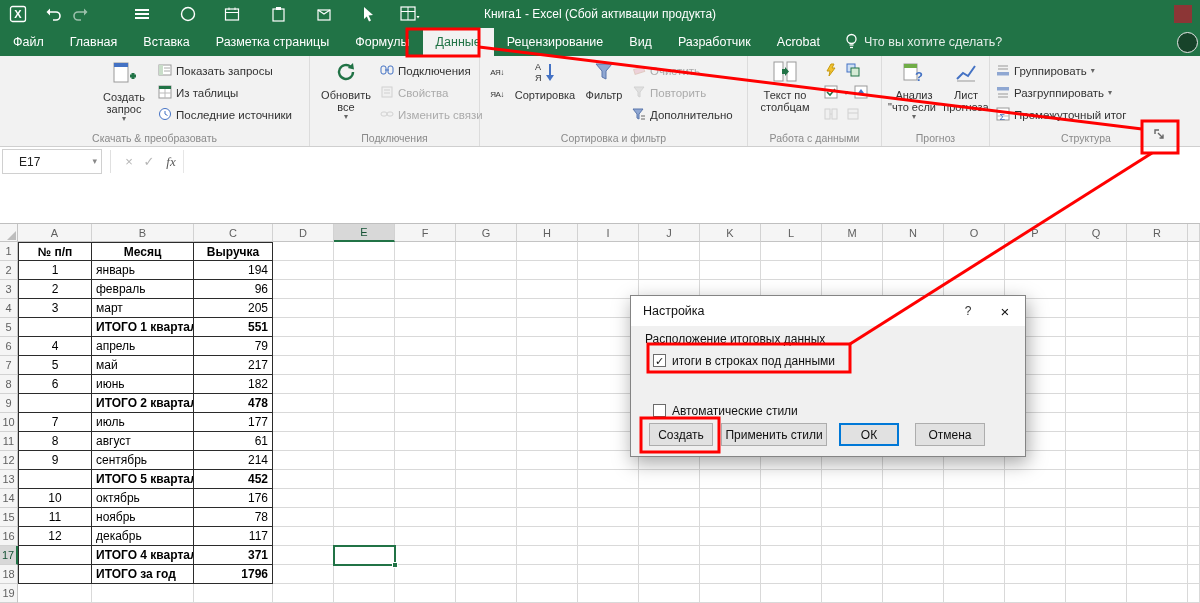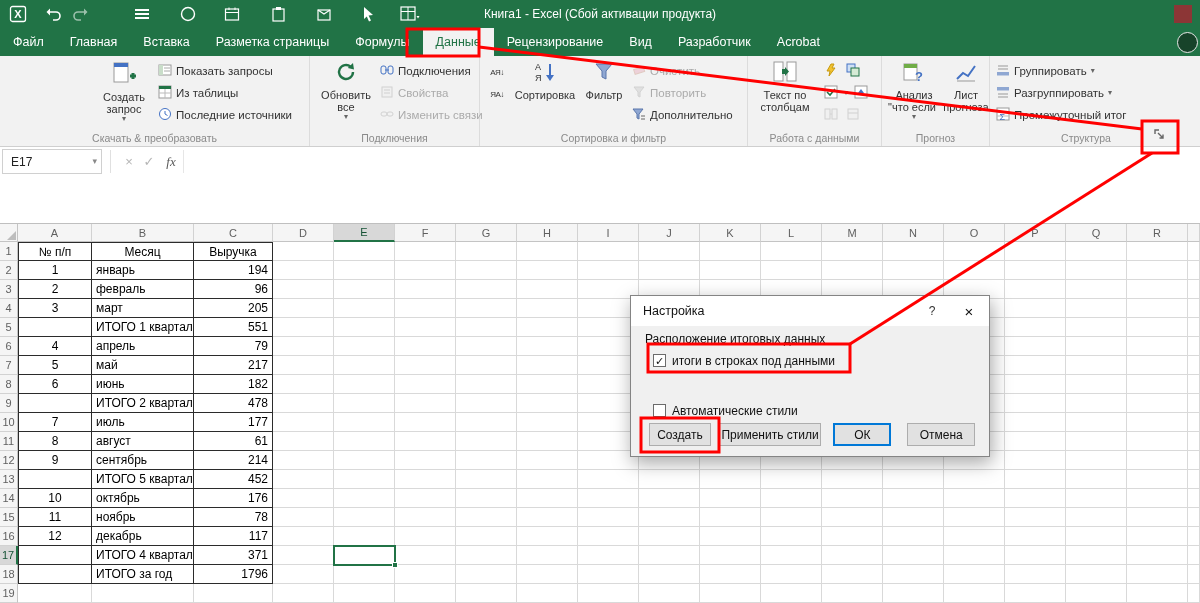--- a/index.html
+++ b/index.html
@@ -29,21 +29,21 @@
   .rbig .bicon { margin-bottom:3px; }
   .rsmall { position:absolute; display:flex; align-items:center; gap:4px; white-space:nowrap; height:20px; }
   .dis { color:#ababab; }
   .dis svg { opacity:.45; }
   .arrow { font-size:8px; color:#666; line-height:8px; }
   .minisort { position:absolute; width:24px; height:19px; font-size:8px; letter-spacing:-0.5px; color:#333; display:flex; align-items:center; justify-content:center; }
   .launcher { position:absolute; right:16px; bottom:5px; width:14px; height:14px; display:flex; align-items:center; justify-content:center; }
 
   
   .fbar { position:absolute; top:147px; left:0; right:0; height:29px; background:#fff; display:flex; align-items:center; }
-  .namebox { position:relative; margin-left:2px; width:100px; height:25px; border:1px solid #d0d0d0; background:#fff; font-size:12px; color:#222; display:flex; align-items:center; padding-left:8px; }
+  .namebox { position:relative; margin-left:2px; width:100px; height:25px; border:1px solid #d0d0d0; background:#fff; font-size:12px; color:#222; display:flex; align-items:center; padding-left:16px; }
   .nb-arrow { position:absolute; right:4px; top:6px; font-size:9px; color:#888; }
   .fsep { width:1px; height:23px; background:#e0e0e0; margin:0 8px; }
   .fb-ic { width:20px; text-align:center; font-size:13px; color:#b5b5b5; }
   .fb-fx { width:24px; text-align:center; font-size:13px; color:#5a5a5a; font-family:"Liberation Serif", serif; font-style:italic; }
   .finput { flex:1; height:23px; border-left:1px solid #e6e6e6; background:#fff; }
   .blankstrip { position:absolute; top:176px; left:0; right:0; height:48px; background:#fff; border-bottom:1px solid #bfbfbf; }
 
   
   .grid { position:absolute; top:224px; left:0; right:0; bottom:0; overflow:hidden; background:#fff; }
   .hrow { display:flex; height:18px; }
@@ -54,26 +54,26 @@
   .srow { display:flex; height:19px; }
   .rowh { width:18px; background:#f5f5f5; border-right:1px solid #c4c4c4; border-bottom:1px solid #d2d2d2; font-size:11px; color:#5f5f5f; display:flex; align-items:center; justify-content:center; }
   .rowh.sel { background:#d8d8d8; border-right:2px solid #217346; color:#155235; }
   .cell { height:19px; border-right:1px solid #d9d9d9; border-bottom:1px solid #d9d9d9; font-size:12px; color:#000; display:flex; align-items:center; overflow:hidden; white-space:nowrap; }
   .tcell { border-right:1px solid #2b2b2b; border-bottom:1px solid #2b2b2b; }
   .tcell.first { border-left:1px solid #2b2b2b; }
   .tcell.top { border-top:1px solid #2b2b2b; }
   .a-c { justify-content:center; }
   .a-l { justify-content:flex-start; padding-left:4px; }
   .a-r { justify-content:flex-end; padding-right:4px; }
-  .b { font-weight:normal; }
+  .b { font-weight:bold; }
   .selbox { position:absolute; left:333px; top:321px; width:63px; height:21px; border:2px solid #217346; z-index:5; pointer-events:none; }
   .selbox .handle { position:absolute; right:-4px; bottom:-4px; width:6px; height:6px; background:#217346; border:1px solid #fff; pointer-events:auto; }
 
   
-  .dialog { position:absolute; left:630px; top:295px; width:360px; height:162px; background:#f0f0f0; border:1px solid #848484; box-shadow:2px 6px 18px rgba(0,0,0,.35); z-index:40; font-size:12px; color:#111; }
+  .dialog { position:absolute; left:630px; top:295px; width:396px; height:162px; background:#f0f0f0; border:1px solid #848484; box-shadow:2px 6px 18px rgba(0,0,0,.35); z-index:40; font-size:12px; color:#111; }
   .dtitle { height:30px; background:#fff; display:flex; align-items:center; padding-left:12px; font-size:12.5px; }
   .dhelp { position:absolute; top:0; right:40px; width:34px; height:30px; display:flex; align-items:center; justify-content:center; color:#333; background:#fff; }
   .dclose { position:absolute; top:0; right:0; width:40px; height:30px; display:flex; align-items:center; justify-content:center; font-size:15px; color:#111; background:#fff; }
   .dsection { position:absolute; left:14px; top:36px; }
   .dcheck { position:absolute; left:22px; display:flex; align-items:center; gap:6px; height:17px; }
   .dcheck .box { width:13px; height:13px; background:#fff; border:1px solid #6b6b6b; font-size:11px; line-height:12px; text-align:center; color:#111; }
   .cb2focus { outline:1px dotted #555; outline-offset:2px; }
   .dbtns { position:absolute; left:18px; right:14px; bottom:10px; display:flex; align-items:center; }
   .dbtn { height:23px; background:#e1e1e1; border:1px solid #adadad; font-size:12px; display:flex; align-items:center; justify-content:center; }
   .dbtn.default { border:2px solid #0078d7; }
@@ -161,20 +161,30 @@
     <div class="tab">Файл</div>
     <div class="tab">Главная</div>
     <div class="tab">Вставка</div>
     <div class="tab">Разметка страницы</div>
     <div class="tab">Формулы</div>
     <div class="tab active">Данные</div>
     <div class="tab">Рецензирование</div>
     <div class="tab">Вид</div>
     <div class="tab">Разработчик</div>
     <div class="tab">Acrobat</div>
+    <div class="tellme">
+      <span>
+        <svg width="13" height="16">
+            <circle cx="6.5" cy="6" r="4.5" fill="none" stroke="#fff" stroke-width="1.3"></circle>
+            <line x1="4.5" y1="12" x2="8.5" y2="12" stroke="#fff" stroke-width="1.3"></line>
+            <line x1="5" y1="14.5" x2="8" y2="14.5" stroke="#fff" stroke-width="1.3"></line>
+          </svg>
+      </span>
+      <span>Что вы хотите сделать?</span>
+    </div>
   </div>
   <div class="avatar"></div>
 
   <div class="ribbon">
 
     <div class="rgroup" style="left:0; width:310px">
       <div class="rbig" style="left:94px; width:60px">
         <span class="bicon">
           <svg width="26" height="26">
               <rect x="3" y="3" width="14" height="19" fill="#fff" stroke="#999"></rect>

